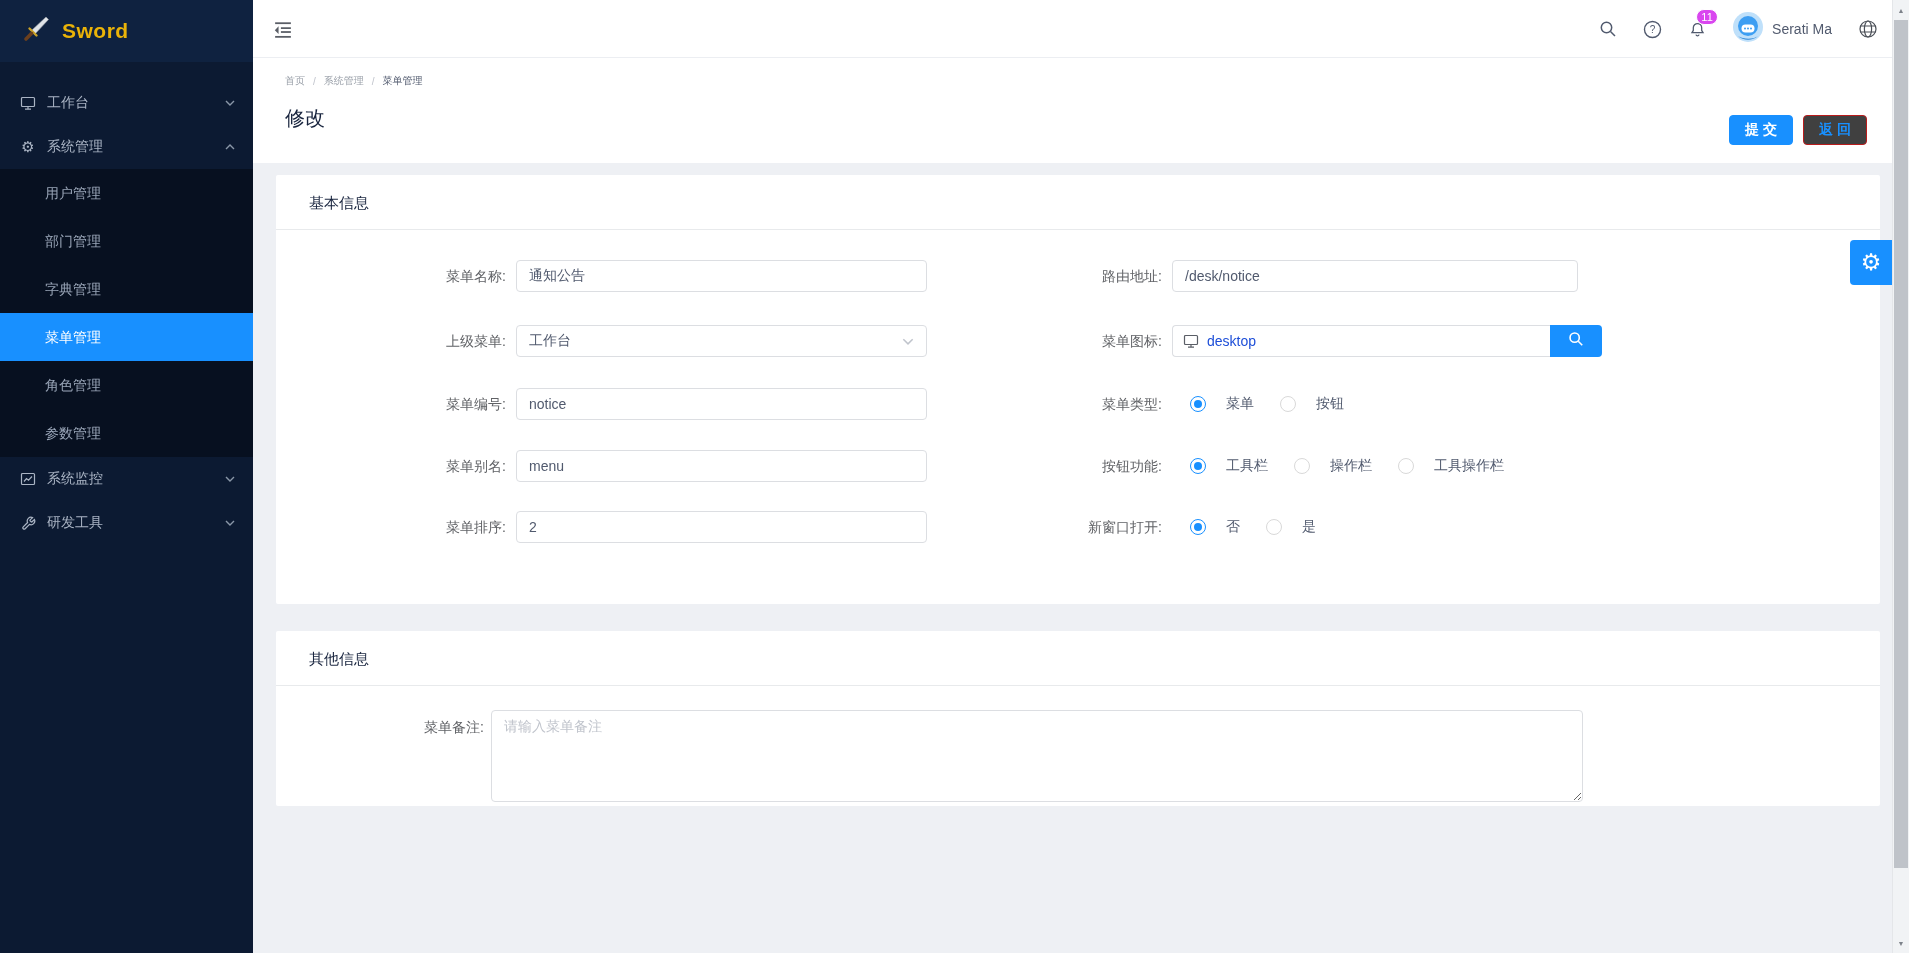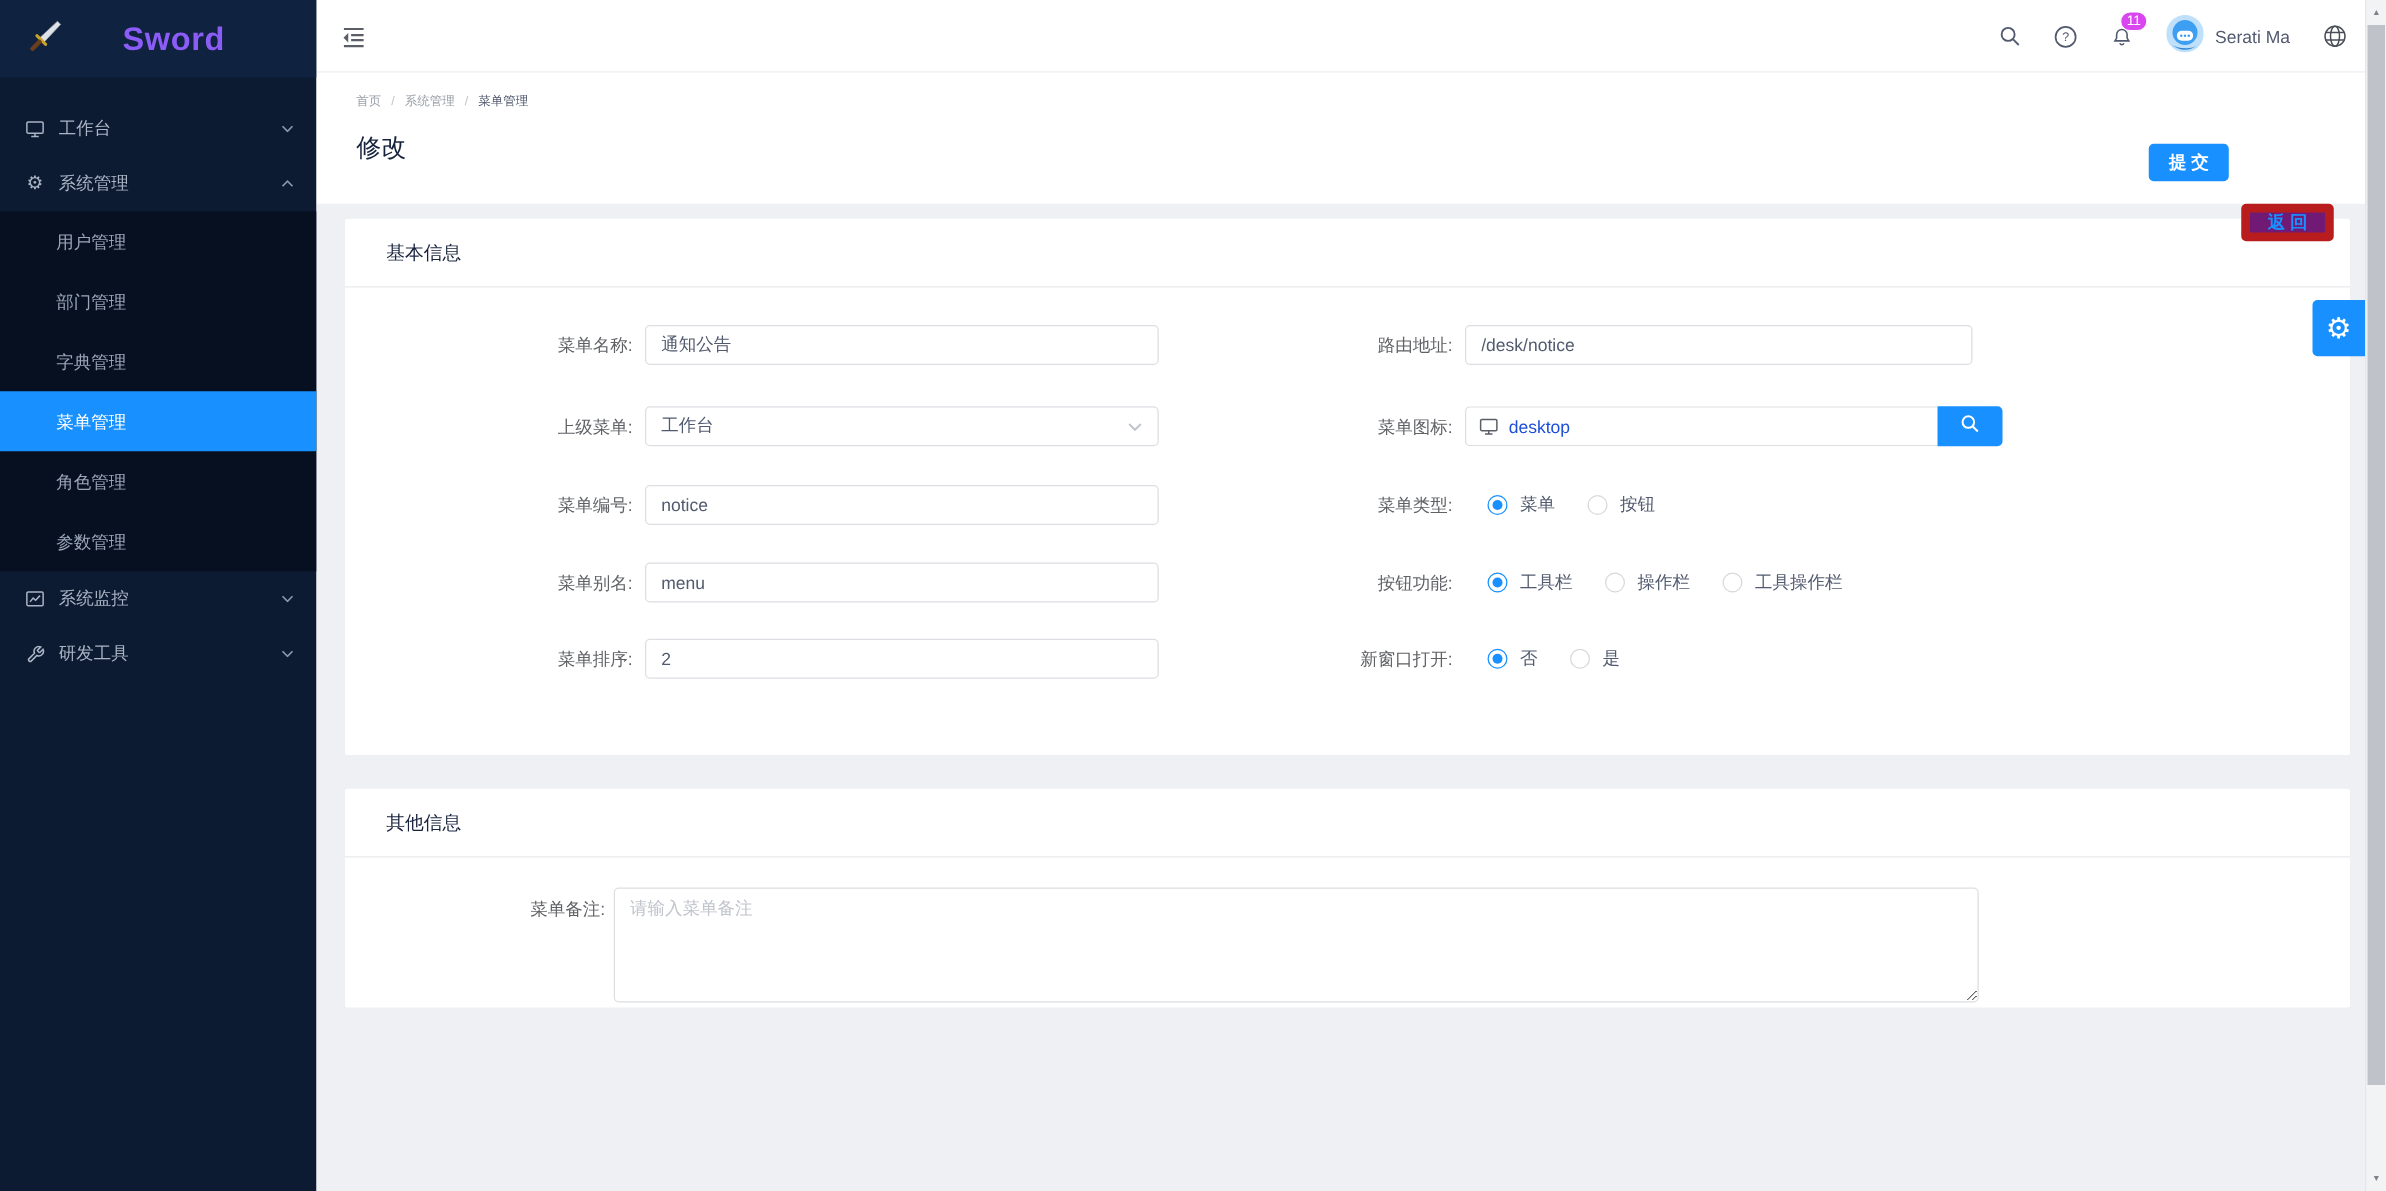--- a/index.html
+++ b/index.html
@@ -1,21 +1,21 @@
 <!DOCTYPE html>
 <html><head>
 <meta charset="utf-8">
 <style>
   * { margin:0; padding:0; box-sizing:border-box; }
   html,body { width:1909px; height:953px; font-family:"Liberation Sans","DejaVu Sans",sans-serif; background:#eef0f4; overflow:hidden; position:relative; }
 
   
   .sidebar { position:absolute; left:0; top:0; width:253px; height:953px; background:#0c1a32; z-index:5; }
   .logo { height:62px; background:#0f2240; display:flex; align-items:center; padding-left:22px; gap:12px; }
-  .logo-text { color:#8b5cf6; font-size:26px; font-weight:bold; letter-spacing:.5px;margin-left:36px; }
+  .logo-text { color:#eab308; font-size:21px; font-weight:bold; letter-spacing:.5px; }
   .menu { padding-top:19px; }
   .menu-item { height:44px; display:flex; align-items:center; padding:0 18px 0 20px; color:#aab4c4; font-size:14px; cursor:pointer; }
   .menu-item .mi-icon { width:16px; height:16px; display:flex; align-items:center; justify-content:center; margin-right:11px; color:#aab4c4; font-size:15px; line-height:16px; }
   .menu-item .mi-label { flex:1; }
   .menu-item .mi-arrow { color:#8a97a8; display:flex; }
   .submenu { background:#071020; }
   .submenu-item { height:48px; line-height:48px; padding-left:45px; color:#9aa6b8; font-size:14px; cursor:pointer; }
   .submenu-item.active { background:#1890ff; color:#fff; }
 
   
@@ -31,21 +31,21 @@
   
   .page-head { position:absolute; left:253px; top:58px; width:1639px; height:105px; background:#fff; padding:16px 0 0 32px; z-index:3; }
   .breadcrumb { font-size:10px; color:#9aa0a9; display:flex; gap:8px; align-items:center; }
   .breadcrumb .bc-link { color:#9aa0a9; cursor:pointer; }
   .breadcrumb .bc-sep { color:#c0c4cc; }
   .breadcrumb .bc-current { color:#515a6e; }
   .page-title { margin-top:17px; font-size:20px; color:#17233d; font-weight:500; }
   .head-actions { position:absolute; right:25px; top:57px; display:flex; gap:10px; }
   .btn { height:30px; min-width:64px; border-radius:4px; font-size:14px; display:inline-flex; align-items:center; justify-content:center; cursor:pointer; padding:0 14px;font-weight:bold; }
   .btn-primary { background:#1890ff; color:#fff; border:1px solid #1890ff; }
-  .btn-ghost { background:#701a75; color:#1890ff; border:7px solid #b91c1c;margin-top:48px; }
+  .btn-ghost { background:#404040; color:#1890ff; border:1px solid #b91c1c; }
 
   
   .main { position:absolute; left:253px; top:163px; width:1639px; height:790px; background:#eef0f4; }
   .card { position:absolute; left:23px; width:1604px; background:#fff; border-radius:2px; }
   .card1 { top:12px; height:429px; }
   .card2 { top:468px; height:175px; }
   .card-header { height:55px; line-height:55px; padding-left:33px; font-size:15px; color:#17233d; font-weight:500; border-bottom:1px solid #e8eaec; }
 
   .form-item { position:absolute; display:flex; align-items:flex-start; }
   .f-label { width:120px; text-align:right; font-size:14px; color:#606266; line-height:32px; flex:none; }
@@ -60,21 +60,21 @@
   .select { width:411px; height:32px; border:1px solid #dcdee2; border-radius:4px; display:flex; align-items:center; padding:0 12px; font-size:14px; color:#515a6e; cursor:pointer; background:#fff; }
   .select .sel-text { flex:1; }
   .select .sel-arrow { color:#c0c4cc; display:flex; }
 
   .icon-group { display:flex; width:430px; }
   .icon-input { flex:1; height:32px; border:1px solid #dcdee2; border-right:none; border-radius:4px 0 0 4px; display:flex; align-items:center; padding:0 10px; gap:8px; font-size:14px; color:#1d4ed8; background:#fff; }
   .icon-input .ii-glyph { color:#5a5e66; display:flex; }
   .append-btn { width:52px; height:32px; background:#1890ff; border-radius:0 4px 4px 0; display:flex; align-items:center; justify-content:center; cursor:pointer; }
 
   .radio-group { display:flex; align-items:center; gap:26px; height:32px; padding-left:18px; }
-  .radio-opt { display:flex; align-items:center; gap:10px; cursor:pointer; font-size:14px; color:#515a6e; }
+  .radio-opt { display:flex; align-items:center; gap:20px; cursor:pointer; font-size:14px; color:#515a6e; }
   .radio { width:16px; height:16px; border-radius:50%; border:1px solid #d9d9d9; background:#fff; position:relative; flex:none; }
   .radio.checked { border-color:#1890ff; }
   .radio.checked::after { content:""; position:absolute; left:3px; top:3px; width:8px; height:8px; border-radius:50%; background:#1890ff; }
 
   .remark-item { left:110px; top:79px; }
   .f-label-t { width:98px; line-height:20px; padding-top:7px; }
   .f-field-ta { margin-left:7px; }
   .ta { width:1092px; height:92px; border:1px solid #dcdee2; border-radius:4px; padding:7px 12px; font-size:14px; color:#515a6e; font-family:"Liberation Sans","DejaVu Sans",sans-serif; resize:both; outline:none; }
   .ta::placeholder { color:#c0c4cc; }
   .inp::placeholder { color:#c0c4cc; }

